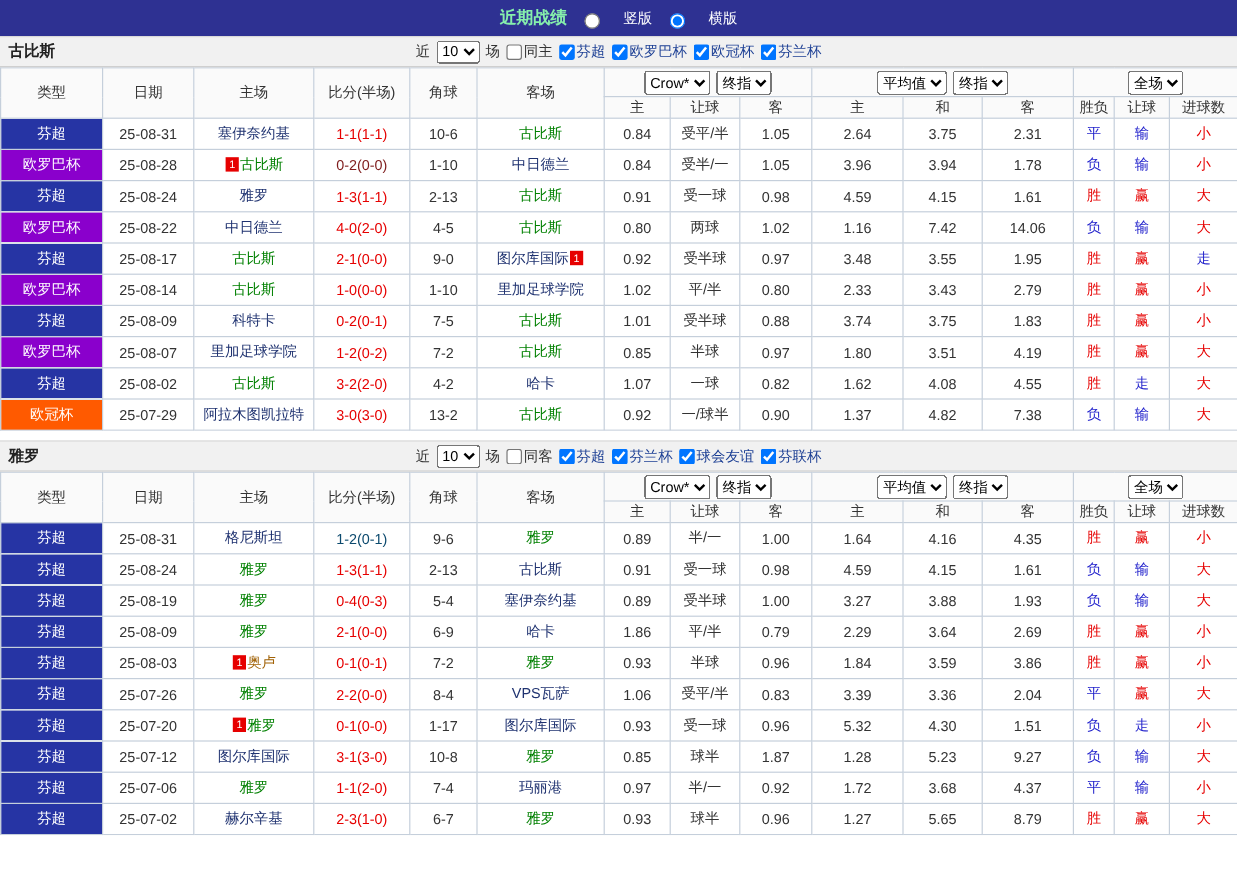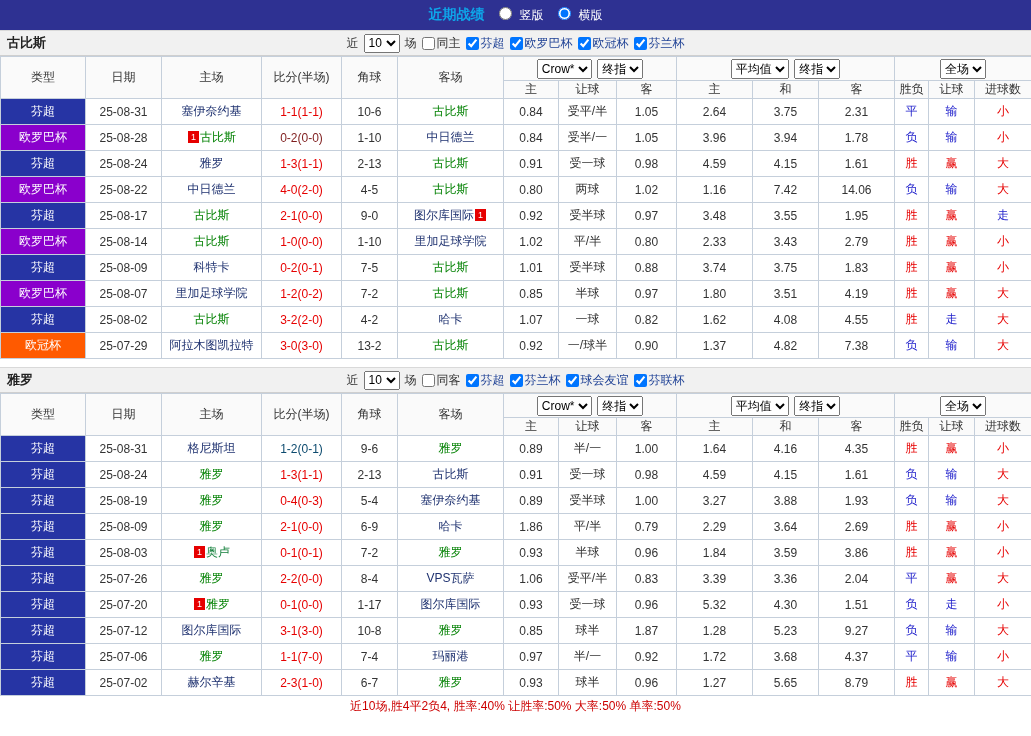--- a/index.html
+++ b/index.html
@@ -14,22 +14,22 @@
 
   
   .topbar {
     height: 30px;
     background: #2e3192;
     display: flex;
     align-items: center;
     justify-content: center;
     gap: 14px;
   }
-  .topbar-title { color: #0ea5e9; font-weight: bold; font-size: 14px; }
-  .radio-label { color: #fff; font-size: 12px; display: flex; align-items: flex-start; gap: 8px; cursor: pointer; }
+  .topbar-title { color: #86efac; font-weight: bold; font-size: 14px; }
+  .radio-label { color: #fff; font-size: 12px; display: flex; align-items: flex-end; gap: 20px; cursor: pointer; }
   .radio-label input { margin: 0; }
 
   
   .section-bar {
     height: 26px;
     background: #f1f1f1;
     border-top: 1px solid #d9d9d9;
     border-bottom: 1px solid #cfcfcf;
     position: relative;
     display: flex;
@@ -496,21 +496,21 @@
     <td>2.29</td>
     <td>3.64</td>
     <td>2.69</td>
     <td style="color: rgb(230, 0, 0);">胜</td>
     <td style="color: rgb(230, 0, 0);">赢</td>
     <td style="color: rgb(230, 0, 0);">小</td>
   </tr>
         <tr>
     <td class="c-type" style="background: rgb(38, 52, 164);">芬超</td>
     <td>25-08-03</td>
-    <td><span class="card-badge">1</span><span style="color: #15803d;">奥卢</span></td>
+    <td><span class="card-badge">1</span><span style="color: #a16207;">奥卢</span></td>
     <td style="color: rgb(230, 0, 0);">0-1(0-1)</td>
     <td>7-2</td>
     <td><span style="color: rgb(0, 128, 0);">雅罗</span></td>
     <td>0.93</td>
     <td>半球</td>
     <td>0.96</td>
     <td>1.84</td>
     <td>3.59</td>
     <td>3.86</td>
     <td style="color: rgb(230, 0, 0);">胜</td>
@@ -565,21 +565,21 @@
     <td>5.23</td>
     <td>9.27</td>
     <td style="color: rgb(35, 35, 204);">负</td>
     <td style="color: rgb(35, 35, 204);">输</td>
     <td style="color: rgb(230, 0, 0);">大</td>
   </tr>
         <tr>
     <td class="c-type" style="background: rgb(38, 52, 164);">芬超</td>
     <td>25-07-06</td>
     <td><span style="color: rgb(0, 128, 0);">雅罗</span></td>
-    <td style="color: rgb(230, 0, 0);">1-1(7-0)</td>
+    <td style="color: rgb(230, 0, 0);">1-1(2-0)</td>
     <td>7-4</td>
     <td><span style="color: rgb(31, 50, 112);">玛丽港</span></td>
     <td>0.97</td>
     <td>半/一</td>
     <td>0.92</td>
     <td>1.72</td>
     <td>3.68</td>
     <td>4.37</td>
     <td style="color: rgb(35, 35, 204);">平</td>
     <td style="color: rgb(35, 35, 204);">输</td>
@@ -597,15 +597,14 @@
     <td>0.96</td>
     <td>1.27</td>
     <td>5.65</td>
     <td>8.79</td>
     <td style="color: rgb(230, 0, 0);">胜</td>
     <td style="color: rgb(230, 0, 0);">赢</td>
     <td style="color: rgb(230, 0, 0);">大</td>
   </tr>
       </tbody>
   </table>
-  <div class="summary">近10场,胜4平2负4, 胜率:40% 让胜率:50% 大率:50% 单率:50%</div>
 
 </div>
 
 </body></html>

